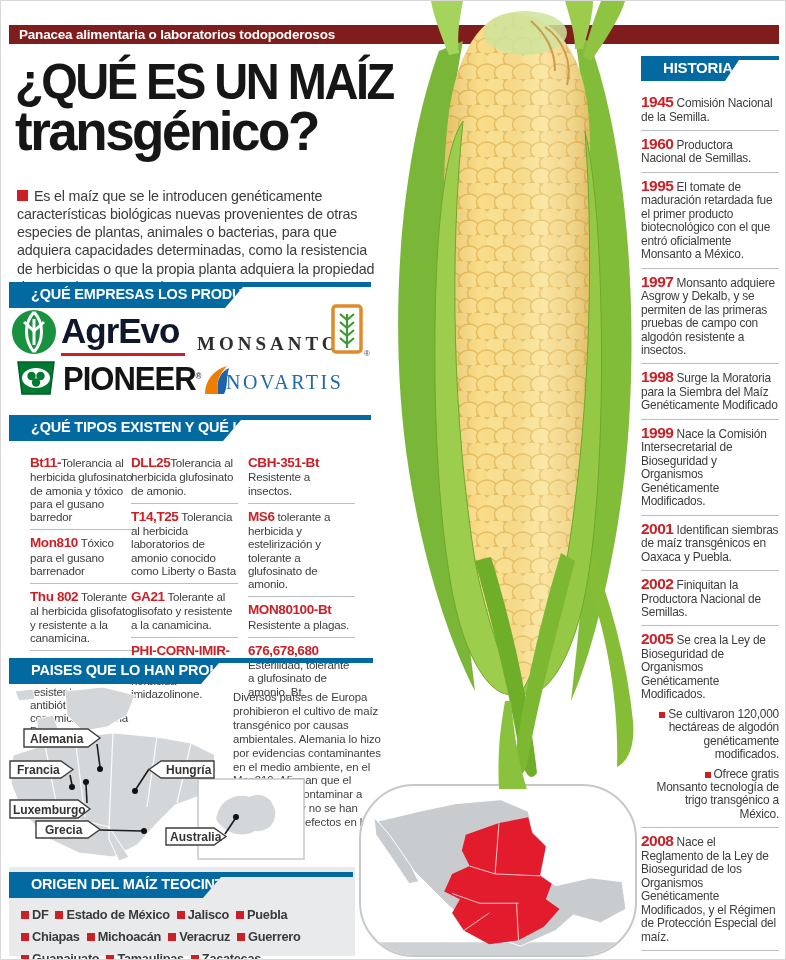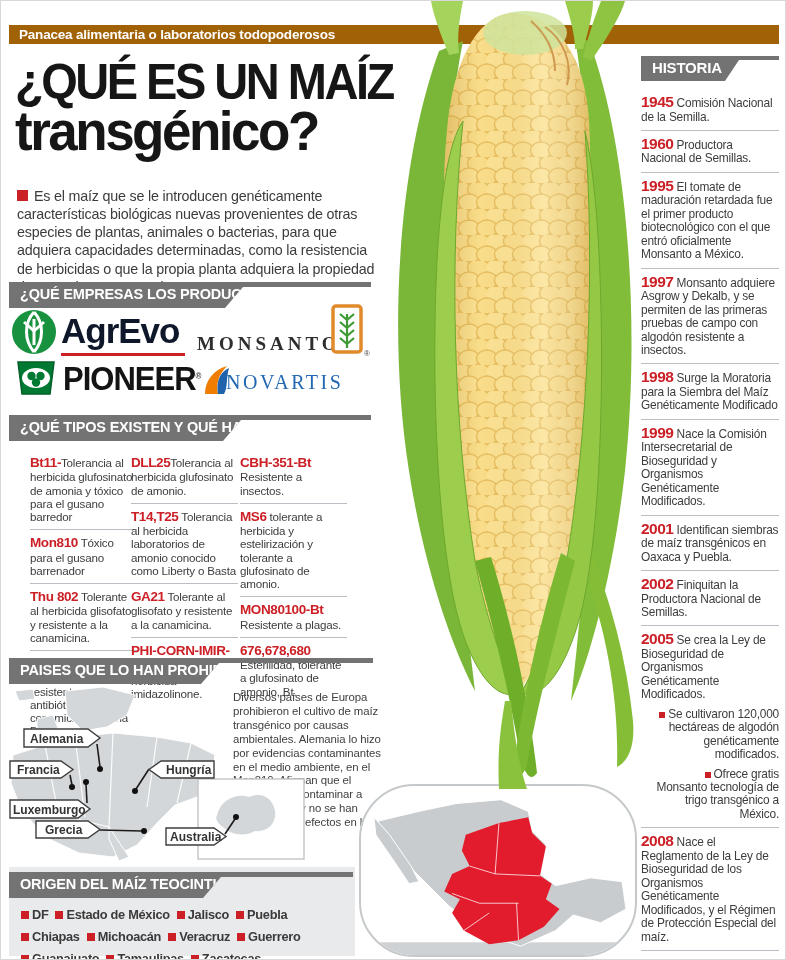--- a/index.html
+++ b/index.html
@@ -1,31 +1,31 @@
 <!DOCTYPE html>
 <html><head>
 <meta charset="utf-8">
 <style>
   html,body{margin:0;padding:0;background:#f2f2f2;}
   .page{position:relative;width:786px;height:960px;background:#ffffff;overflow:hidden;
         font-family:"Liberation Sans",sans-serif;border:1px solid #d8d8d8;box-sizing:border-box;}
   
-  .kicker{position:absolute;left:8px;top:24px;width:770px;height:19px;background:#a16207;
+  .kicker{position:absolute;left:8px;top:24px;width:770px;height:19px;background:#7f1d1d;
           color:#fff;font-size:13.5px;font-weight:bold;line-height:19px;padding-left:10px;
           box-sizing:border-box;letter-spacing:-0.2px;z-index:1;}
   .title1{position:absolute;left:14px;top:50px;font-size:47px;font-weight:bold;color:#161616;
           letter-spacing:-2.5px;transform:scaleY(1.08);transform-origin:top left;white-space:nowrap;}
   .title2{position:absolute;left:14px;top:98px;font-size:53px;font-weight:bold;color:#161616;
           letter-spacing:-2.5px;transform:scaleY(1.05);transform-origin:top left;white-space:nowrap;}
   .intro{position:absolute;left:16px;top:186px;width:358px;font-size:14.3px;line-height:1.27;
          color:#3c3c3c;letter-spacing:-0.2px;}
   .redsq{display:inline-block;width:11px;height:11px;background:#cc2027;margin-right:6px;}
   
-  .flag{position:absolute;height:26px;background:#737373;color:#fff;font-weight:bold;
-        font-size:14.5px;line-height:25px;padding-left:11px;box-sizing:border-box;
+  .flag{position:absolute;height:26px;background:#0369a1;color:#fff;font-weight:bold;
+        font-size:14.5px;line-height:25px;padding-left:22px;box-sizing:border-box;
         letter-spacing:-0.2px;white-space:nowrap;}
   .flag-empresas{left:8px;top:281px;width:362px;
         clip-path:polygon(0 0,362px 0,362px 5px,234px 5px,216px 26px,0 26px);}
   .flag-tipos{left:8px;top:414px;width:362px;
         clip-path:polygon(0 0,362px 0,362px 5px,232px 5px,214px 26px,0 26px);}
   .flag-paises{left:8px;top:657px;width:364px;
         clip-path:polygon(0 0,364px 0,364px 5px,210px 5px,192px 26px,0 26px);}
   .flag-origen{left:8px;top:871px;width:344px;
         clip-path:polygon(0 0,344px 0,344px 5px,212px 5px,194px 26px,0 26px);}
   .flag-historia{left:640px;top:55px;width:138px;height:25px;line-height:24px;font-size:15px;
@@ -38,21 +38,21 @@
         font-size:19px;color:#2e2e2e;letter-spacing:4px;font-weight:600;}
   .logo-pioneer-text{position:absolute;left:62px;top:360px;font-size:31px;font-weight:900;
         color:#141414;letter-spacing:-1px;transform:scaleY(1.05);transform-origin:top left;}
   .logo-novartis-text{position:absolute;left:225px;top:370px;font-family:"Liberation Serif",serif;
         font-size:20px;color:#2268b2;letter-spacing:2.5px;}
   .reg{font-size:8px;vertical-align:super;color:#444;letter-spacing:0;}
   .icon-abs{position:absolute;}
   
   .tcol{position:absolute;top:449px;width:107px;font-size:11.6px;line-height:1.14;color:#3d3d3d;
         letter-spacing:-0.2px;}
-  .tcol-1{left:29px;} .tcol-2{left:130px;} .tcol-3{left:239px;}
+  .tcol-1{left:29px;} .tcol-2{left:130px;} .tcol-3{left:247px;}
   .tentry{padding:5px 0 6px;border-bottom:1px solid #b8bec3;}
   .tentry:last-child{border-bottom:none;}
   .tname{color:#cc2027;font-weight:bold;font-size:13.5px;letter-spacing:-0.4px;}
   
   .banned-para{position:absolute;left:232px;top:690px;width:148px;font-size:11.4px;line-height:1.22;
         color:#3e3e3e;letter-spacing:-0.1px;}
   .europe-svg{position:absolute;left:8px;top:686px;}
   
   .origin-box{position:absolute;left:8px;top:866px;width:346px;height:89px;background:#e9eaec;}
   .states{position:absolute;left:20px;top:903px;width:326px;font-size:12.8px;font-weight:bold;

